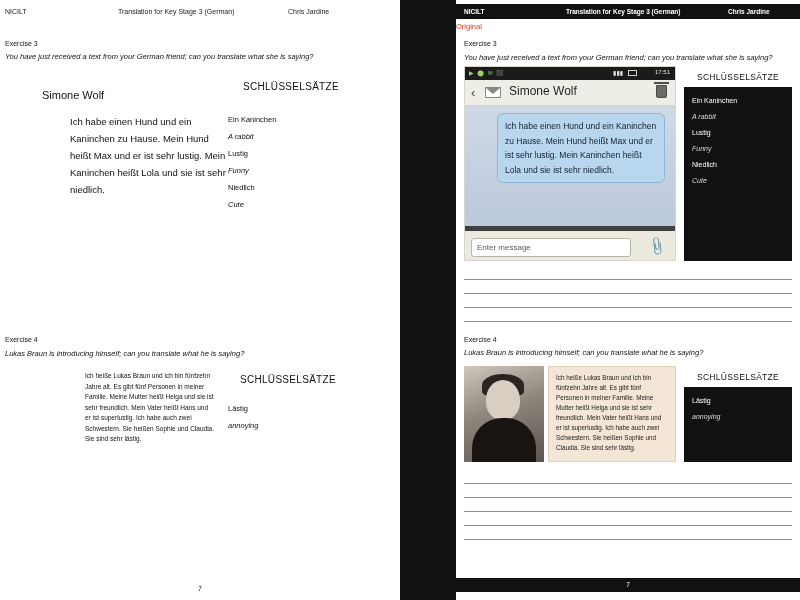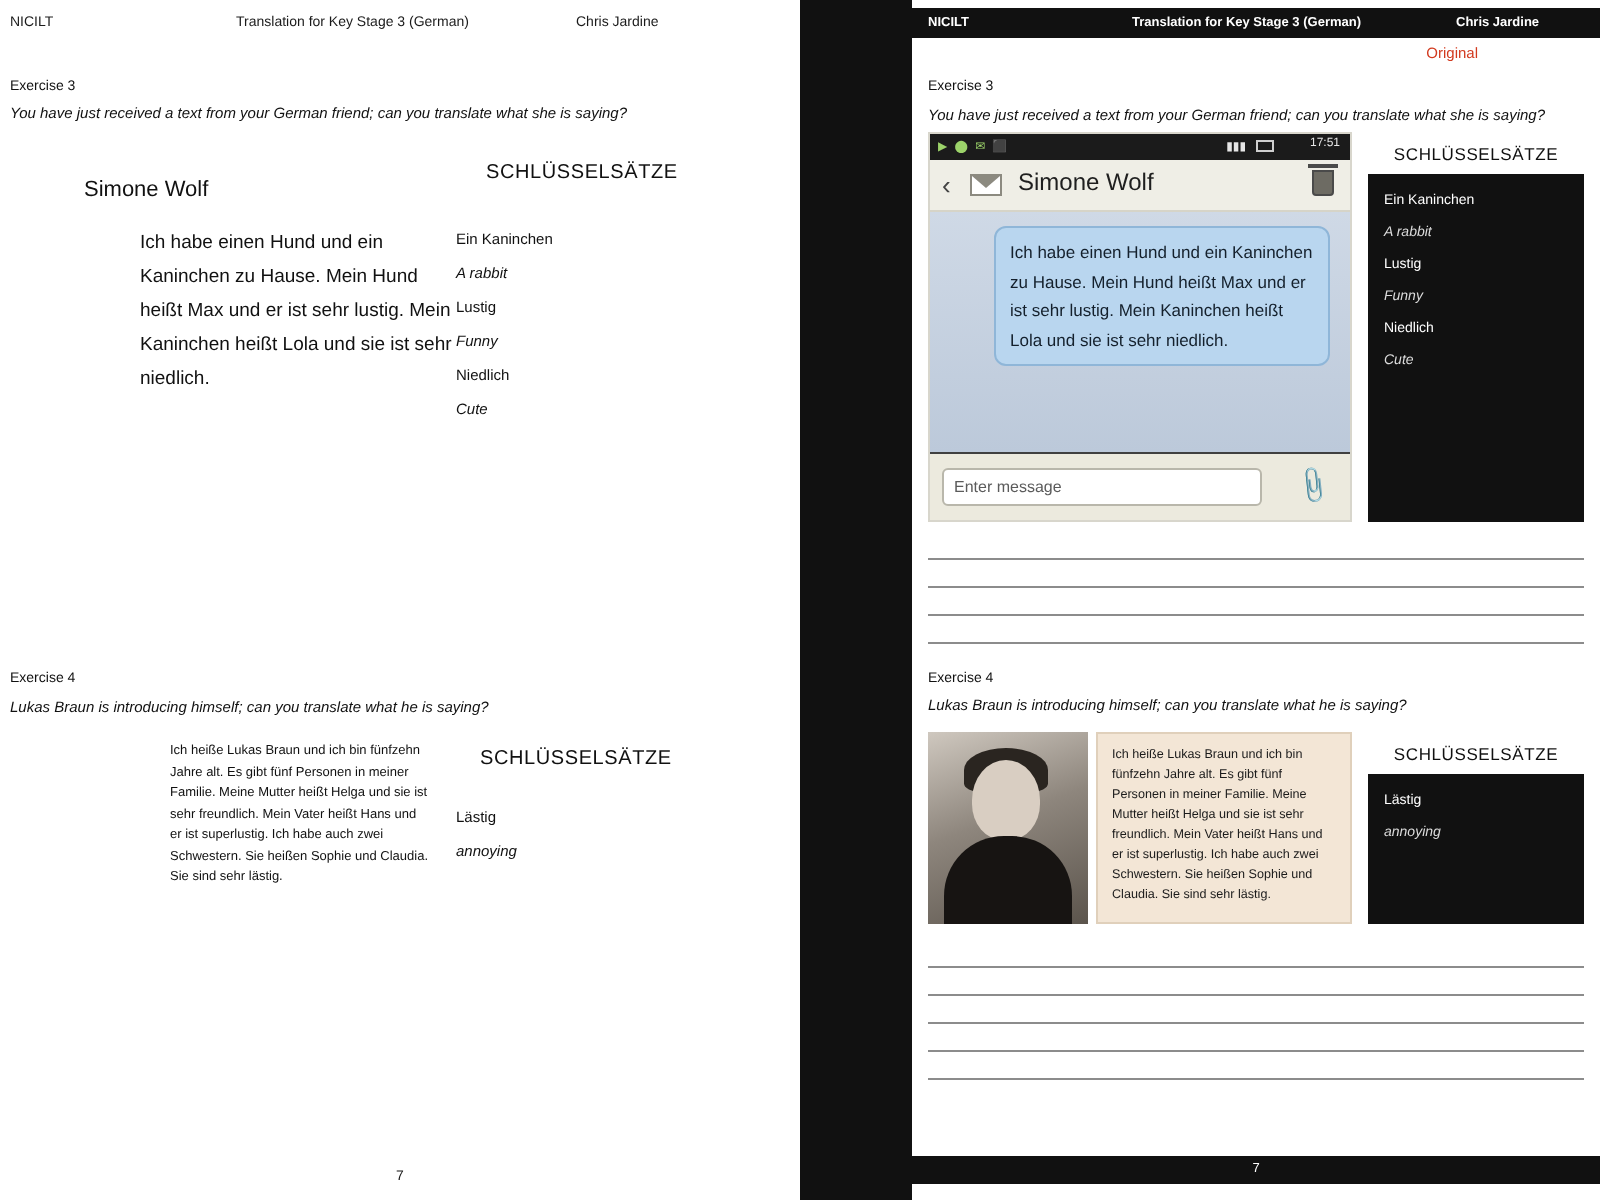--- a/index.html
+++ b/index.html
@@ -120,22 +120,22 @@
     width: 344px; height: 15px;
     background: #111111;
     color: #ffffff;
     font-size: 6.5px;
   }
   .doc-header .h-left { position: absolute; left: 8px; top: 4px; font-weight: bold; }
   .doc-header .h-mid  { position: absolute; left: 110px; top: 4px; font-weight: bold; }
   .doc-header .h-right{ position: absolute; left: 272px; top: 4px; font-weight: bold; }
 
   .orig-label {
-    position: absolute; left: 0; top: 22px; width: 283px;
-    text-align: right; font-size: 7.5px; color: #d23a1f;
+    position: absolute; left: 0; top: 22px; width: 312px;
+    text-align: left; font-size: 7.5px; color: #d23a1f;
   }
 
   .doc-ex3-title {
     position: absolute; left: 8px; top: 40px;
     font-size: 7px; color: #111;
   }
   .doc-ex3-sub {
     position: absolute; left: 8px; top: 53px;
     font-size: 7.5px; font-style: italic; color: #111;
   }
@@ -215,21 +215,21 @@
     border-radius: 6px;
     padding: 5px 7px;
     font-size: 8.5px;
     line-height: 14.5px;
     color: #14202c;
   }
   .phone-input {
     position: relative;
     height: 34px;
     background: #eceade;
-    border-top: 1px solid #404040;
+    border-top: 5px solid #404040;
   }
   .phone-input .field {
     position: absolute; left: 6px; top: 7px;
     width: 160px; height: 19px;
     background: #ffffff;
     border: 1px solid #b9b7ab;
     border-radius: 3px;
     font-size: 8px;
     color: #5b5b5b;
     padding: 4px 5px;

